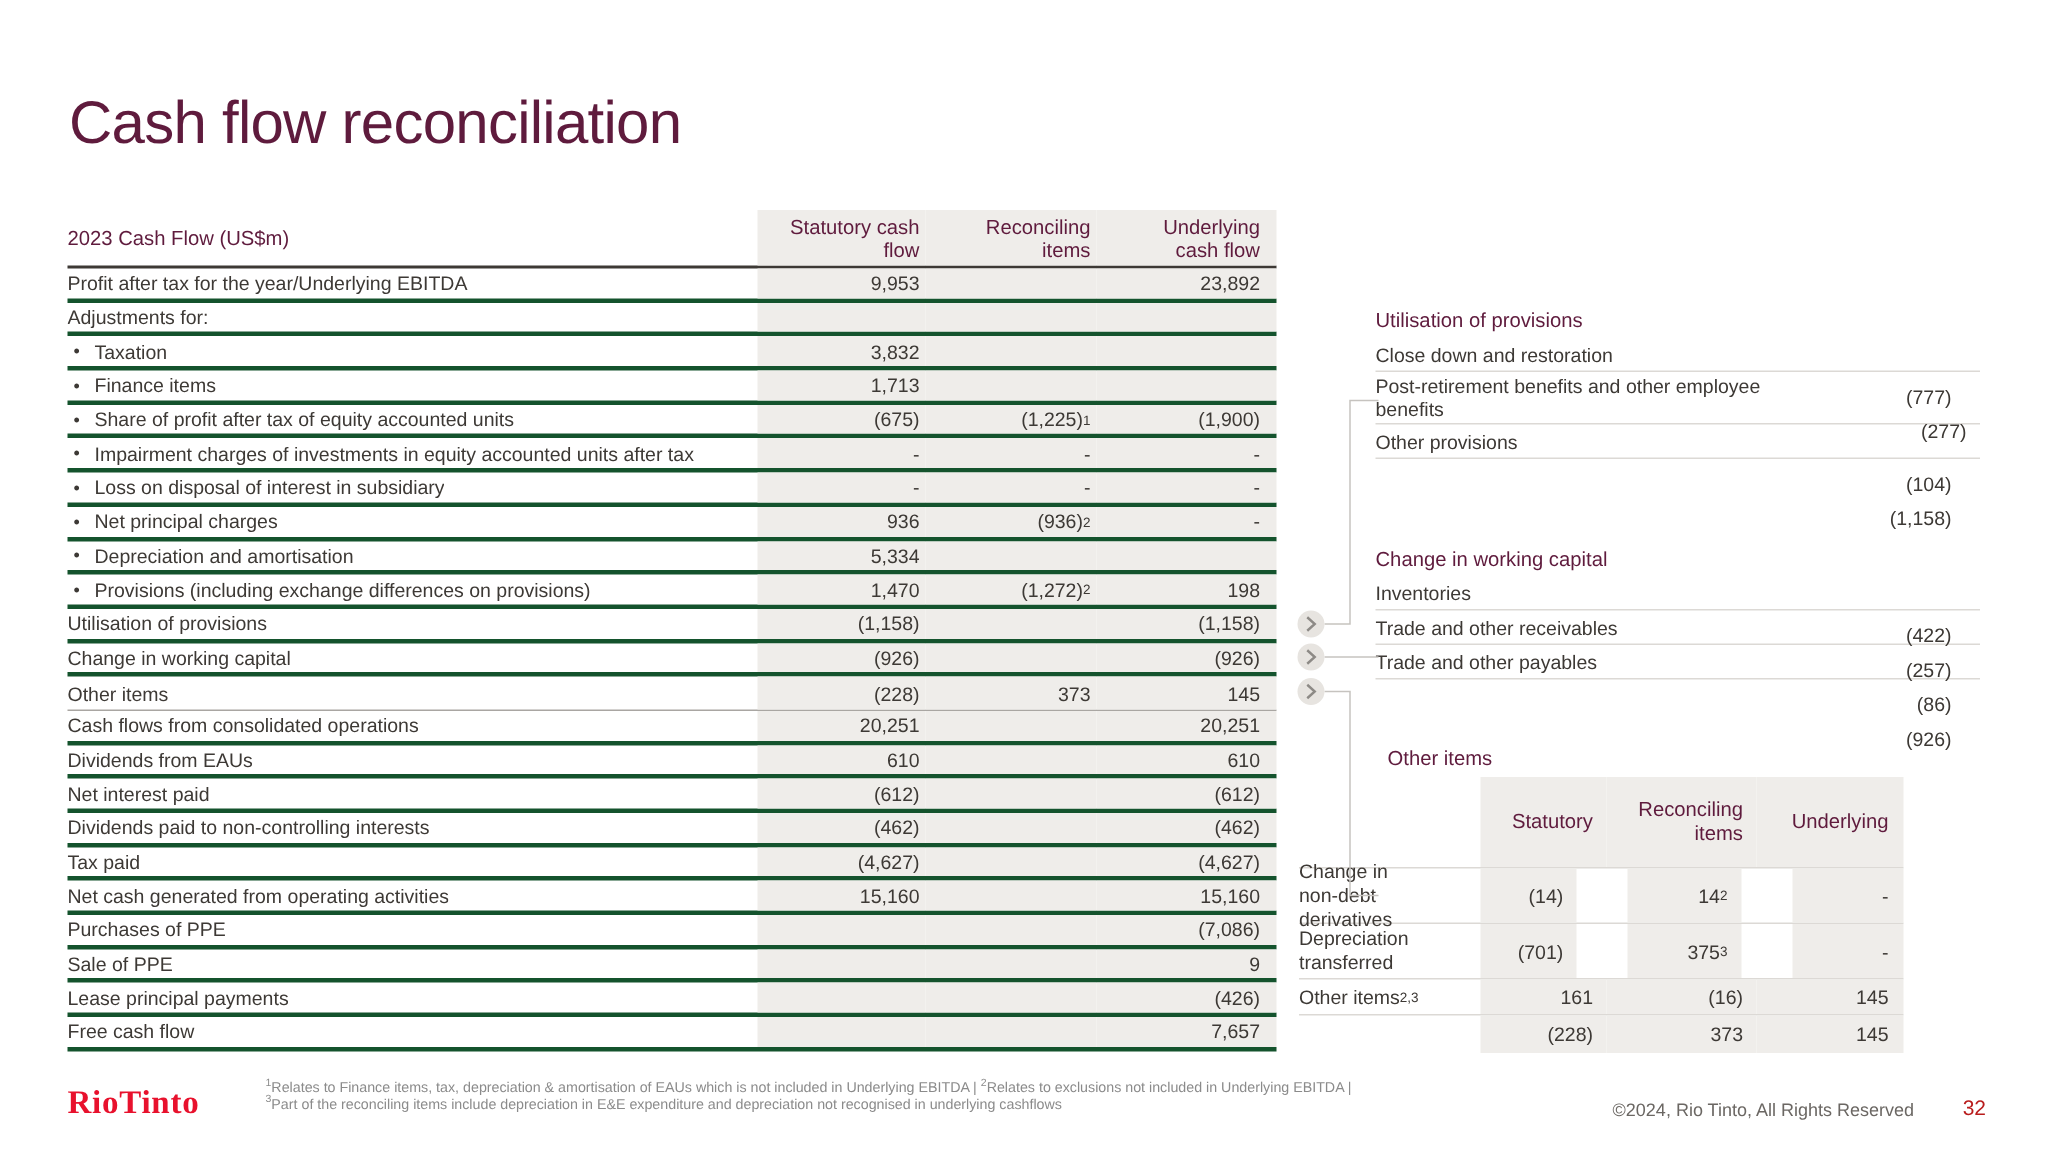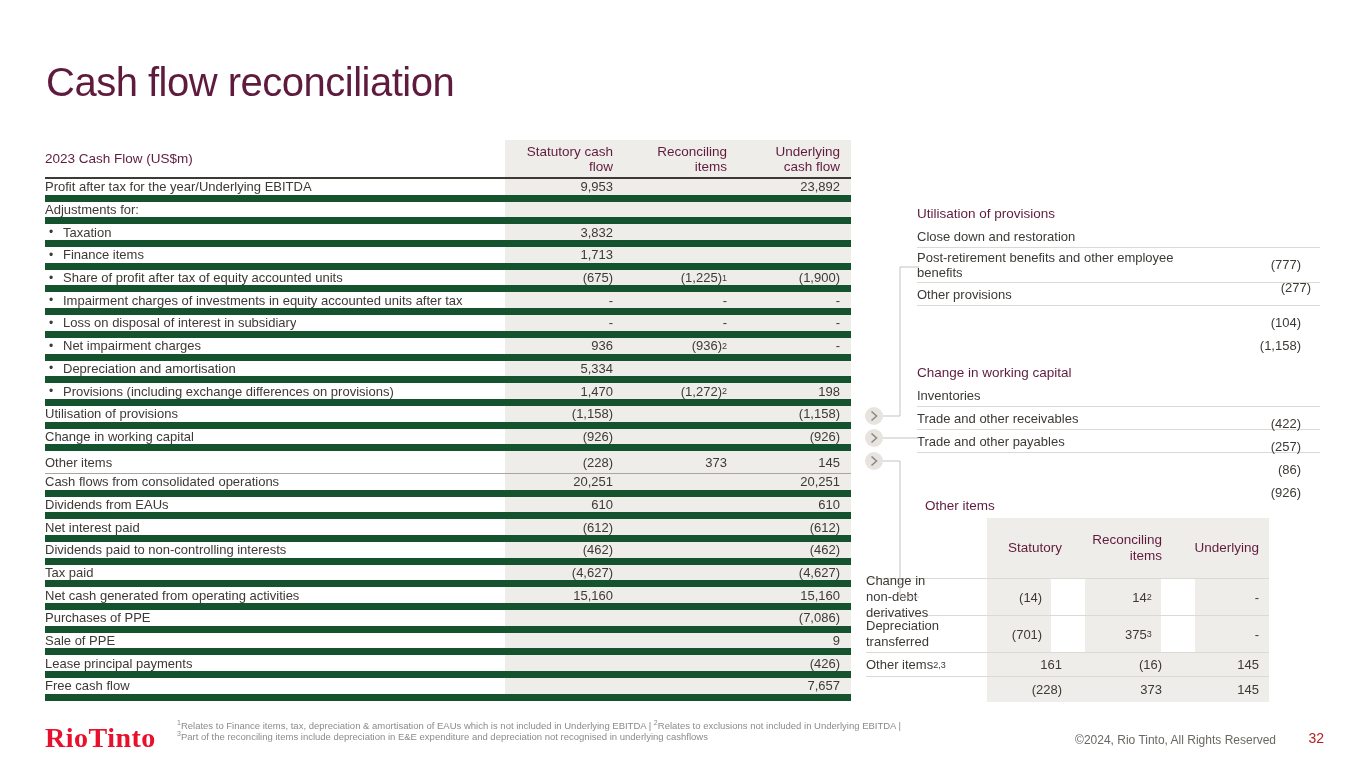--- a/index.html
+++ b/index.html
@@ -13,21 +13,21 @@
   
   .title { position:absolute; left:46px; top:60px; font-size:40px; font-weight:400;
            color:#5f1b3d; letter-spacing:-0.5px; }
 
   
   .main-table { position:absolute; left:45px; top:140px; width:806px; font-size:13px; }
   .mt-header { display:flex; height:39px; border-bottom:2px solid #3d3935; align-items:stretch; }
   .mt-header .mt-label { display:flex; align-items:center; color:#5f1b3d; font-size:13.5px; }
   .mt-header .col { background:#efedea; color:#5f1b3d; font-size:13.5px; display:flex;
                     align-items:center; justify-content:flex-end; text-align:right; line-height:15px; }
-  .mt-row { display:flex; height:22.7px; border-bottom:7px solid #14532d; align-items:stretch; }
+  .mt-row { display:flex; height:22.7px; border-bottom:3px solid #14532d; align-items:stretch; }
   .mt-row.sep-strong { border-bottom:1px solid #a9a6a2; }
   .mt-label { width:460px; display:flex; align-items:center; padding-right:6px; }
   .mt-label .lbl-text { white-space:nowrap; overflow:hidden; }
   .mt-label.bulleted { padding-left:4px; }
   .mt-label.bulleted::before { content:"•"; display:inline-block; width:14px; font-size:12px; color:#3d3935; }
   .col { display:flex; align-items:center; justify-content:flex-end; background:#efedea; }
   .col-stat { width:112px; padding:0 4px 0 18px; }
   .col-rec  { width:114px; padding:0 4px 0 20px; }
   .col-und  { width:120px; padding:0 11px 0 15px; }
 
@@ -57,21 +57,21 @@
   .ot-h37 { height:37px;gap:34px; } .ot-h24 { height:24px; } .ot-h26 { height:26px; }
 
   
   .connectors { position:absolute; left:855px; top:255px; }
 
   
   .footnotes { position:absolute; left:177px; top:721px; width:762px; font-size:9.5px;
                line-height:10.5px; color:#8b8b8b; }
   .footnotes sup { font-size:7px; }
   .logo { position:absolute; left:45px; top:722px; font-family:"Liberation Serif", serif;
-          font-weight:700; font-size:28px; color:#e8112d; letter-spacing:0.5px; }
+          font-weight:700; font-size:22px; color:#e8112d; letter-spacing:0.5px; }
   .copyright { position:absolute; right:89px; top:733px; font-size:12px; color:#6b6763; }
   .page-num { position:absolute; right:41px; top:730px; font-size:14px; color:#b91c1c; }
 </style>
 </head>
 <body>
 
 <div class="slide">
 
   <div class="title">Cash flow reconciliation</div>
 
@@ -134,21 +134,21 @@
         <div class="mt-row">
           <div class="mt-label bulleted">
             <span class="lbl-text">Loss on disposal of interest in subsidiary</span>
           </div>
           <div class="col col-stat">-</div>
           <div class="col col-rec">-</div>
           <div class="col col-und">-</div>
         </div>
         <div class="mt-row">
           <div class="mt-label bulleted">
-            <span class="lbl-text">Net impairment charges</span>
+            <span class="lbl-text">Net principal charges</span>
           </div>
           <div class="col col-stat">936</div>
           <div class="col col-rec">(936)<sup>2</sup></div>
           <div class="col col-und">-</div>
         </div>
         <div class="mt-row">
           <div class="mt-label bulleted">
             <span class="lbl-text">Depreciation and amortisation</span>
           </div>
           <div class="col col-stat">5,334</div>

